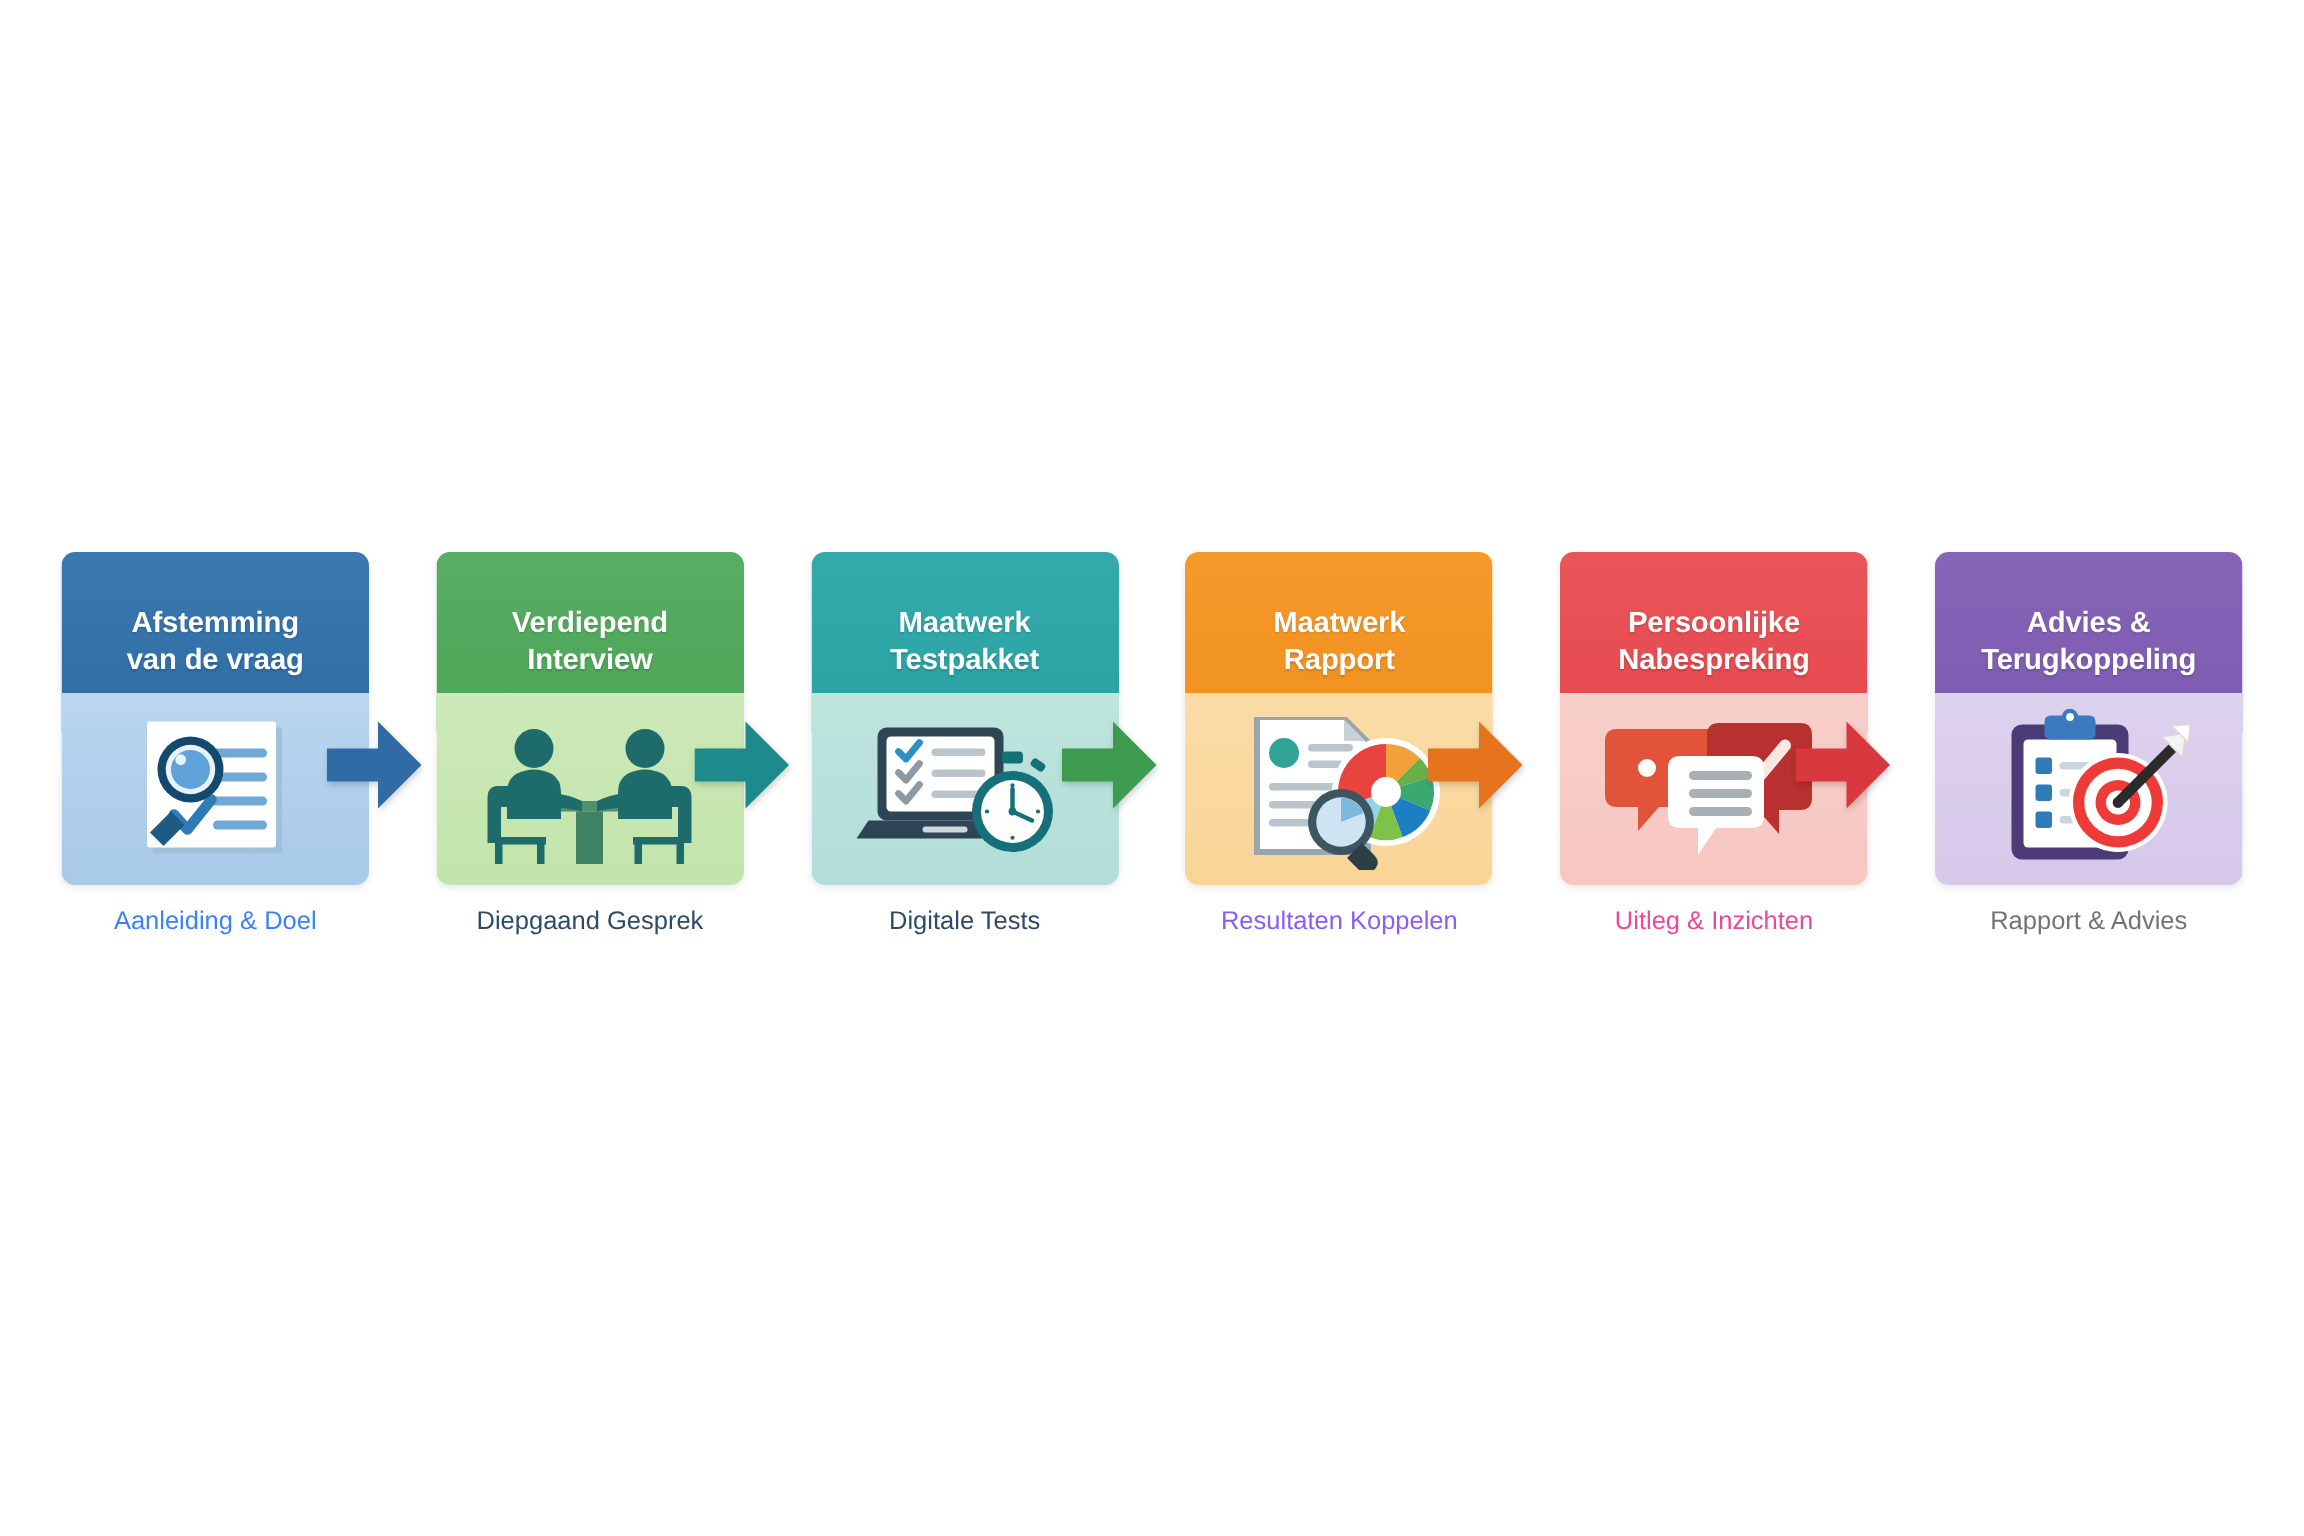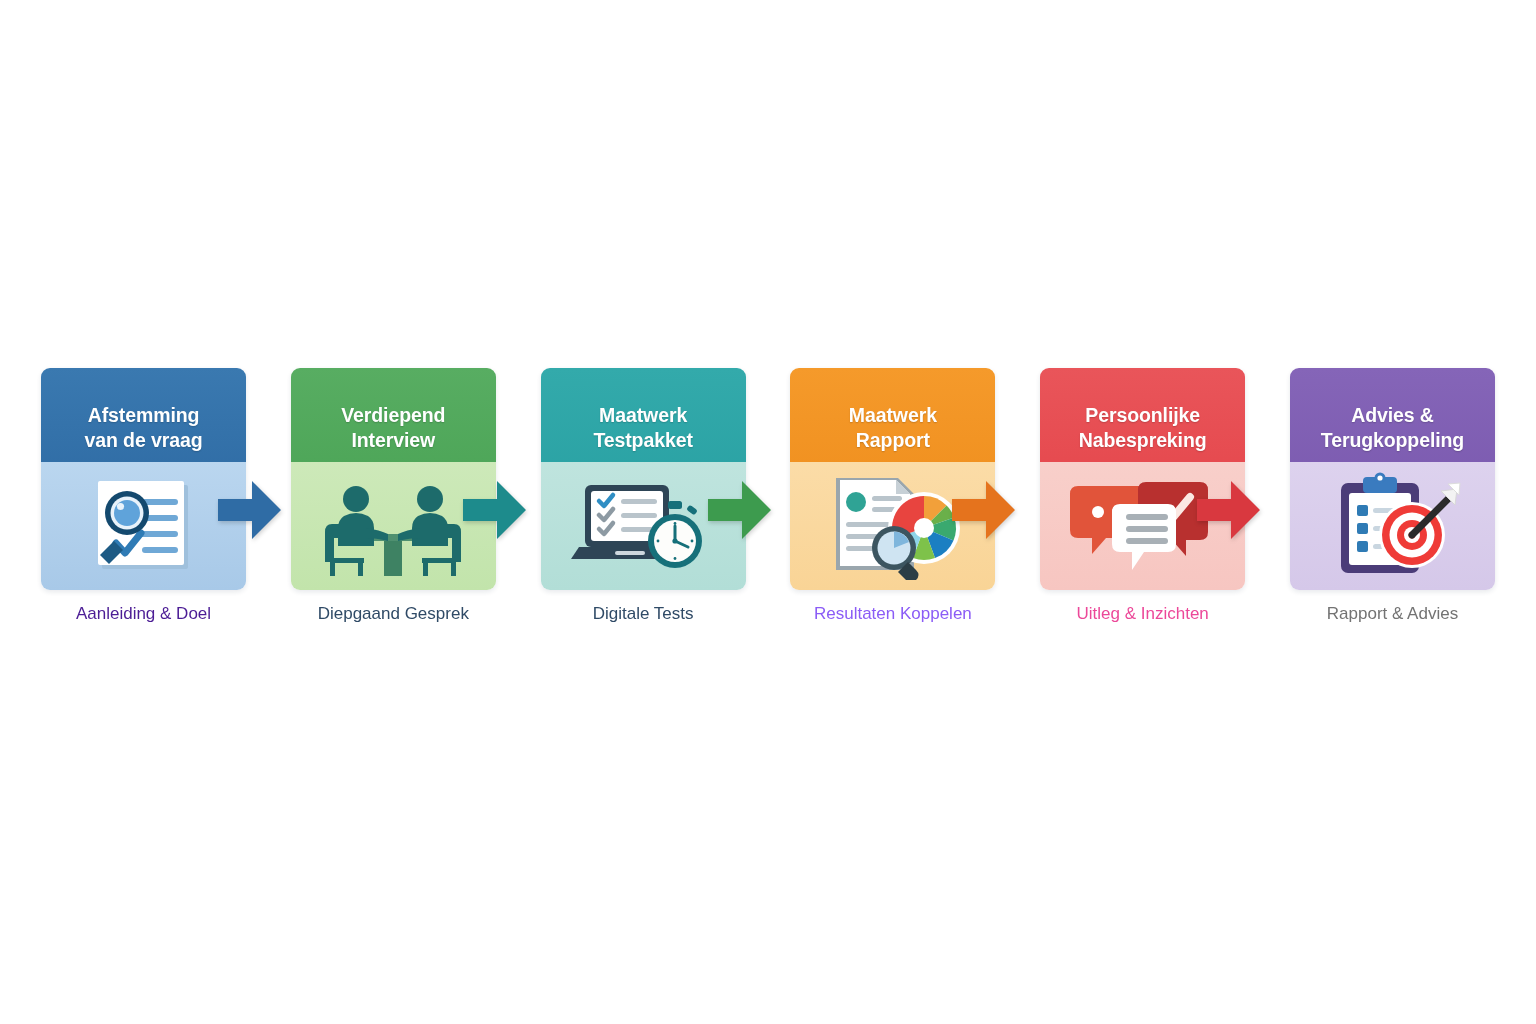--- a/index.html
+++ b/index.html
@@ -148,21 +148,21 @@
                 <path d="M26 82 l14 -14 l9 9 l-14 14 z" fill="#1d5a84"></path>
                 <circle cx="53" cy="40" r="22" fill="#14496e"></circle>
                 <circle cx="53" cy="40" r="16.5" fill="#e8f2fa"></circle>
                 <circle cx="53" cy="40" r="13" fill="#5fa3da"></circle>
                 <circle cx="46.5" cy="33.5" r="3.6" fill="#e9f3fb"></circle>
               </g>
             </svg>
           </div>
         </div>
       </div>
-      <div class="caption" style="color: #4c1d95;">Aanleiding &amp; Doel</div>
+      <div class="caption" style="color: #3b82f6;">Aanleiding &amp; Doel</div>
     </div>
 
     <div class="step">
       <div class="card">
         <div class="card-header" style="background: linear-gradient(rgb(88, 173, 98), rgb(76, 165, 87));">
           <div class="card-title">
             <span>Verdiepend</span><br>
             <span>Interview</span>
           </div>
         </div>

